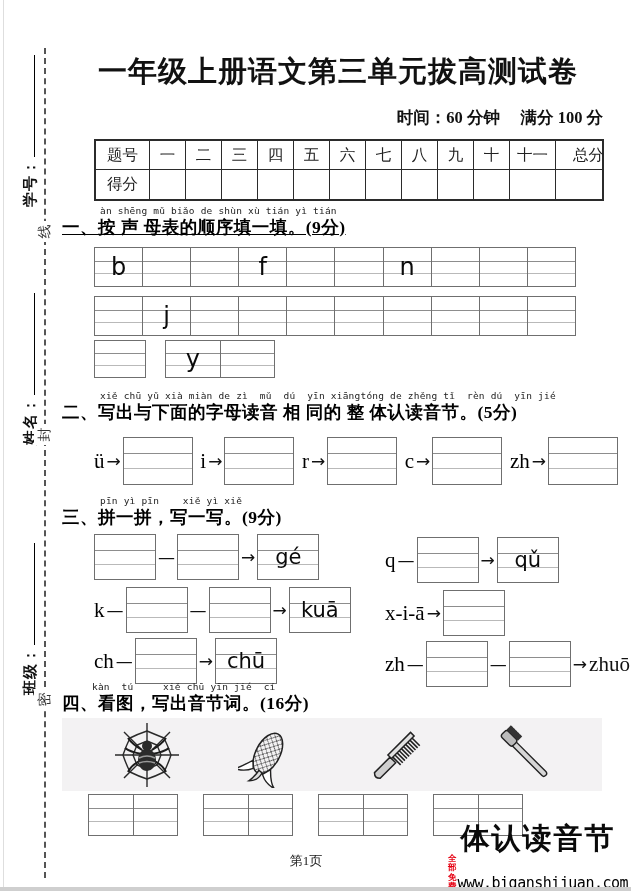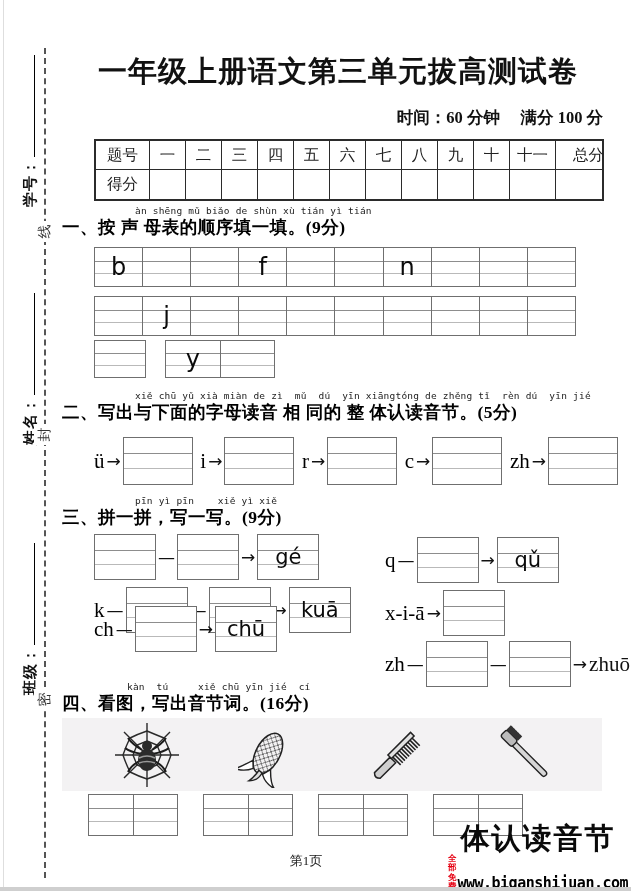--- a/index.html
+++ b/index.html
@@ -42,21 +42,21 @@
     flex:0 0 36px; height:29px; border-right:1.3px solid #2b2b2b;
     display:flex; align-items:center; justify-content:center; position:relative;
   }
   .tcell:first-child { flex:0 0 54px; }
   .tcell:nth-child(12) { flex:0 0 46px; }
   .tcell:last-child { flex:0 0 48px; border-right:0;justify-content:flex-end; }
   .tcell-text { font-size:15.5px; color:#222; }
   
   .qpinyin {
     position:absolute; font-family:"DejaVu Sans Mono", monospace;
-    font-size:9.5px; color:#222; white-space:pre; letter-spacing:0.2px;margin-left:35px;
+    font-size:9.5px; color:#222; white-space:pre; letter-spacing:0.2px;
   }
   .qtitle {
     position:absolute; font-size:17.5px; font-weight:bold; color:#000;
     font-family:"Liberation Serif", serif; letter-spacing:0.5px; white-space:nowrap;
   }
   
   .fourline { border:1.5px solid #6f6f6f; background:#fff; display:flex; position:absolute; }
   .fourline.inline { position:relative; flex:none; }
   .fl-cell { flex:1 1 0; position:relative; border-right:1px solid #6f6f6f; }
   .fl-cell:last-child { border-right:0; }
@@ -80,21 +80,21 @@
   
   .img-strip { position:absolute; top:718px; left:62px; width:540px; height:73px; background:#f3f2f3; }
   .strip-icon { position:absolute; top:2px; }
   .q4-grid { width:90px; height:42px; }
   
   .page-num { position:absolute; top:852px; left:0; width:612px; text-align:center; font-size:13px; color:#222; }
   .brand-block { position:absolute; top:824px; left:452px; width:172px; text-align:center; line-height:1; }
   .brand-name { font-size:29px; font-weight:bold; letter-spacing:2px; color:#0a0a0a; font-family:"Liberation Serif", serif; }
   .brand-row { display:flex; align-items:flex-end; justify-content:center; margin-top:1px; }
   .brand-badge { color:#e60012; font-size:8.5px; font-weight:bold; margin-right:1px; line-height:1.1; }
-  .brand-url { font-size:15px; font-weight:bold; font-family:"DejaVu Sans Mono", monospace; color:#000; letter-spacing:-0.5px; }
+  .brand-url { font-size:15px; font-weight:normal; font-family:"DejaVu Sans Mono", monospace; color:#000; letter-spacing:-0.5px; }
   .bottom-band { position:absolute; bottom:0; left:0; right:0; height:4px; background:#cfcfcf; }
   svg { display:block; }
 </style>
 </head>
 <body>
 
 <div class="page">
 
   <div class="page-edge"></div>
   <div class="seal-line"></div>
@@ -198,21 +198,21 @@
         <div class="tcell">
           <span class="tcell-text"></span>
         </div>
         <div class="tcell">
           <span class="tcell-text"></span>
         </div>
       </div>
   </div>
 
   <div class="qpinyin" style="top:205px;left:100px;">àn shēng mǔ biǎo de shùn xù tián yì tián</div>
-  <div class="qtitle" style="top:215px;left:62px;">一、按 声 母表的顺序填一填。(9分)</div>
+  <div class="qtitle" style="top:215px;left:62px;text-decoration:underline;">一、按 声 母表的顺序填一填。(9分)</div>
   <div class="fourline" style="top:247px;left:94px;width:482px;height:40px;">
       <div class="fl-cell">
         <span class="fl-letter">b</span>
       </div>
       <div class="fl-cell">
         <span class="fl-letter"></span>
       </div>
       <div class="fl-cell">
         <span class="fl-letter"></span>
       </div>
@@ -374,21 +374,21 @@
       </div>
   </div>
   <div class="pj-row" style="top:590px;left:385px;">
     <span class="pj-pre">x-i-ā</span>
     <span class="connector">→</span>
     <div class="fourline inline pj-grid">
         <div class="fl-cell"></div>
       </div>
   </div>
 
-  <div class="pj-row" style="top:606px;left:94px;">
+  <div class="pj-row" style="top:638px;left:94px;">
     <span class="pj-pre">ch</span>
     <span class="connector">—</span>
     <div class="fourline inline pj-grid">
         <div class="fl-cell"></div>
       </div>
     <span class="connector">→</span>
     <div class="fourline inline pj-grid">
         <div class="fl-cell">
           <span class="fl-letter ans">chū</span>
         </div>

